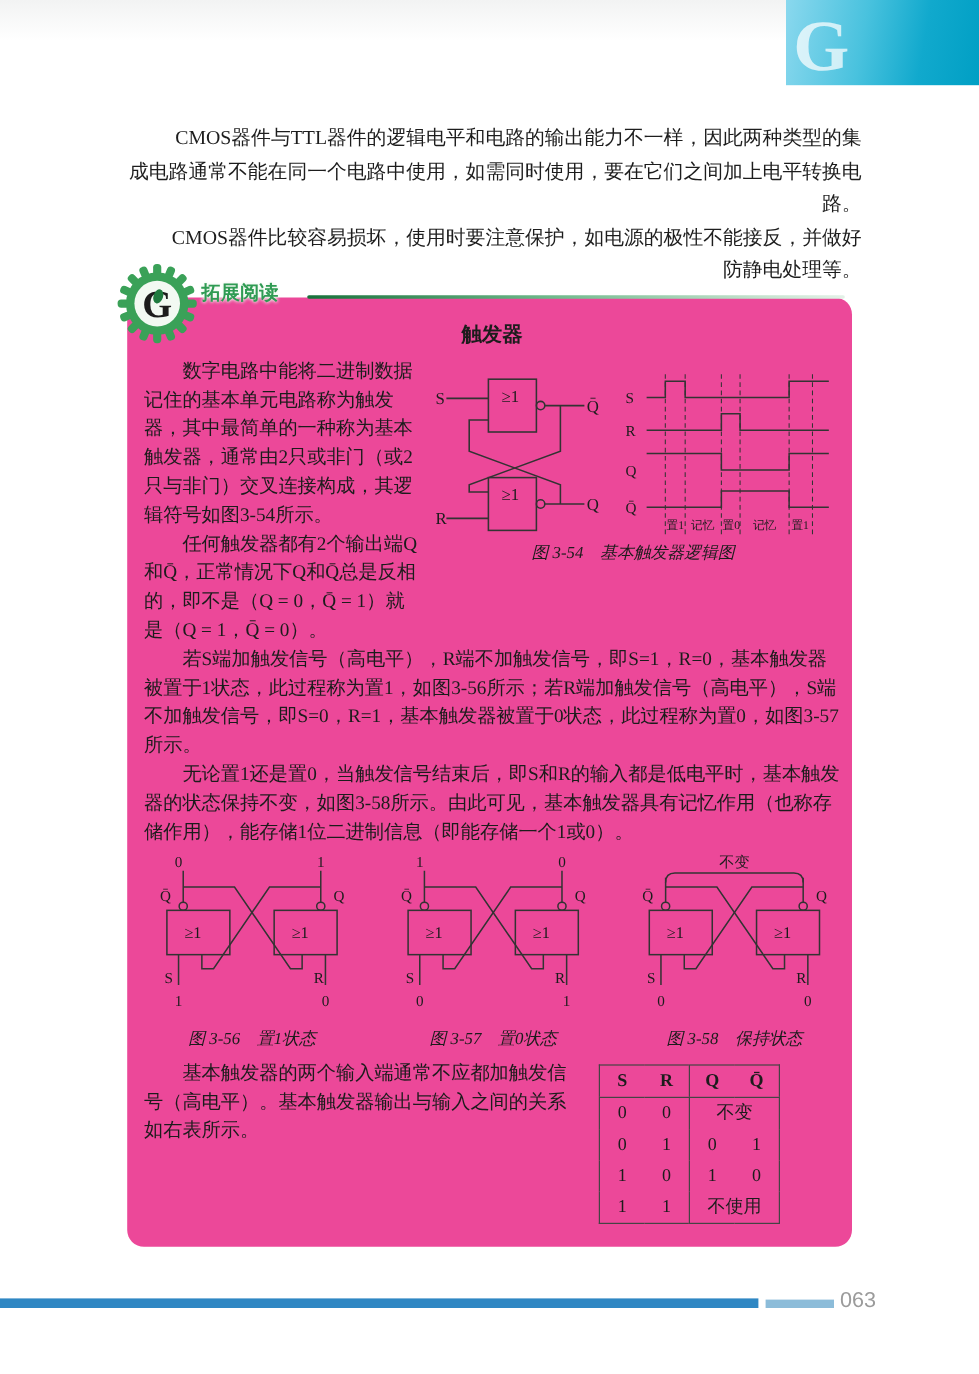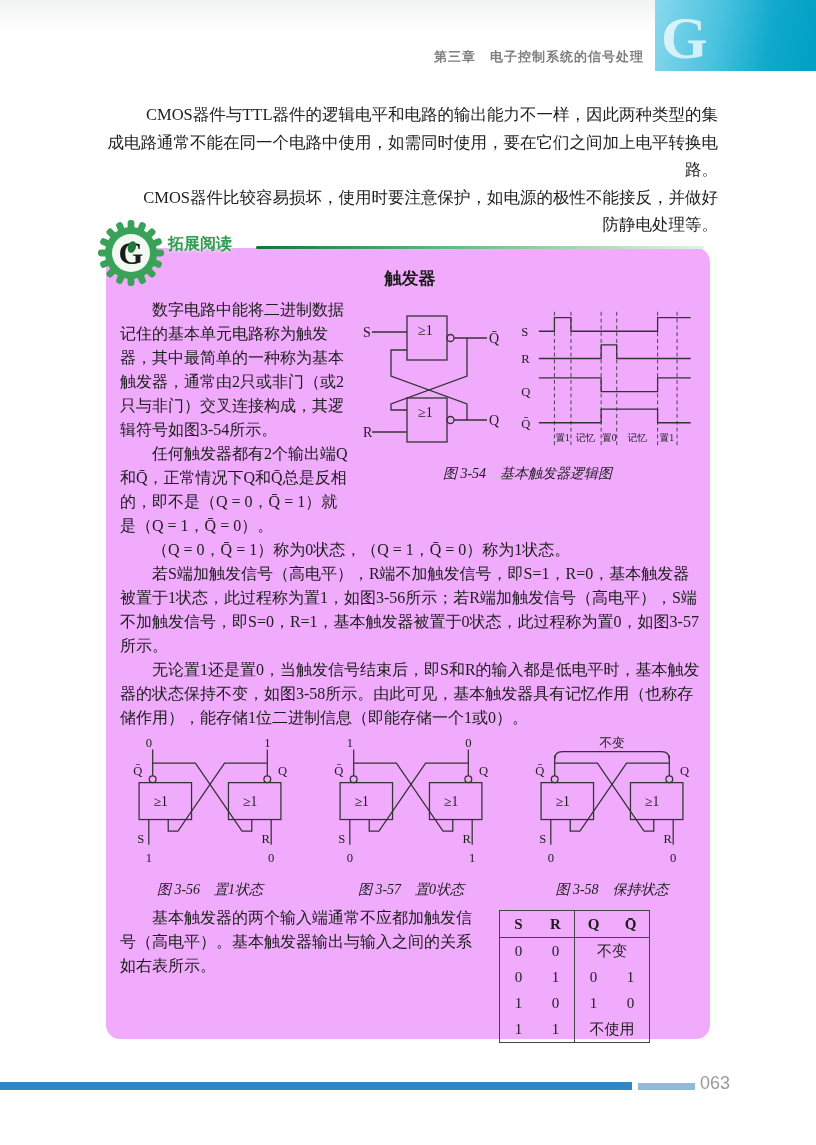--- a/index.html
+++ b/index.html
@@ -9,28 +9,28 @@
            background:linear-gradient(#f2f3f3,#ffffff);}
   .logo-block{position:absolute;right:0;top:0;width:161px;height:71px;overflow:hidden;
               background:linear-gradient(100deg,#8ad8ee 0%,#49c2de 40%,#11a9cd 70%,#009fc4 100%);}
   .logo-g{position:absolute;left:6px;top:8px;font-family:"Liberation Serif",serif;
           font-weight:bold;font-size:60px;line-height:60px;color:rgba(255,255,255,.72);}
   .header-title{position:absolute;top:48px;right:172px;font-family:"Liberation Sans","DejaVu Sans",sans-serif;
                 font-weight:bold;font-size:13px;color:#7f7f7f;letter-spacing:1px;}
   .intro{position:absolute;left:100px;top:101px;width:618px;font-size:16.5px;line-height:27.5px;}
   .intro p{margin:0;text-indent:2em;text-align:right;}
 
-  .greenbox{position:absolute;left:106px;top:248px;width:604px;height:791px;background:#f0abfc;
+  .greenbox{position:absolute;left:106px;top:248px;width:604px;height:791px;background:#ec4899;
             border-radius:14px;box-sizing:border-box;padding:14px 10px 0 14px;
             font-size:16px;line-height:24px;color:#1c1c1c;}
   .gb-title{text-align:center;font-weight:bold;font-size:17px;line-height:26px;margin:4px 0 6px;}
   .gb p{margin:0;text-indent:2em;}
   .figfloat{float:right;width:345px;height:194px;margin:0 0 2px 6px;}
   .figpair{display:flex;gap:8px;padding-top:6px;}
-  .figcaps{display:flex;margin-top:12px;}
+  .figcaps{display:flex;margin-top:0;}
   .figcaps span{flex:1;text-align:center;font-style:italic;font-size:14px;}
   .figsrow{display:flex;justify-content:space-between;padding:6px 2px 0 4px;}
   .figblock{width:172px;text-align:center;}
   .figblock .cap{font-style:italic;font-size:14px;line-height:20px;margin-top:1px;}
   .bottomrow{margin-top:6px;overflow:hidden;}
   .truth{float:right;margin:4px 50px 0 14px;border-collapse:collapse;
          font-family:"Liberation Serif",serif;}
   .truth td{width:37px;height:26px;text-align:center;font-size:15px;padding:0;}
   .truth{border:1.4px solid #444;}
   .truth tr.hdr td{border-bottom:1.4px solid #444;font-weight:bold;}
@@ -54,21 +54,20 @@
 <body>
 
 <div class="page">
 
   <div class="topband"></div>
 
   <div class="logo-block">
     <div class="logo-g">G</div>
   </div>
 
-  <div class="header-title">第三章　电子控制系统的信号处理</div>
 
   <div class="intro">
     <p>CMOS器件与TTL器件的逻辑电平和电路的输出能力不一样，因此两种类型的集成电路通常不能在同一个电路中使用，如需同时使用，要在它们之间加上电平转换电路。</p>
     <p>CMOS器件比较容易损坏，使用时要注意保护，如电源的极性不能接反，并做好防静电处理等。</p>
   </div>
 
   <div class="greenbox gb">
     <div class="gb-title">触发器</div>
 
     <div class="figfloat">
@@ -115,21 +114,20 @@
           <text x="148" y="141" font-size="10">置1</text>
         </svg>
       </div>
       <div class="figcaps">
         <span>图 3-54　基本触发器逻辑图</span>
       </div>
     </div>
 
     <p>数字电路中能将二进制数据记住的基本单元电路称为触发器，其中最简单的一种称为基本触发器，通常由2只或非门（或2只与非门）交叉连接构成，其逻辑符号如图3-54所示。</p>
     <p>任何触发器都有2个输出端Q和Q̄，正常情况下Q和Q̄总是反相的，即不是（Q = 0，Q̄ = 1）就是（Q = 1，Q̄ = 0）。</p>
-    <p>（Q = 0，Q̄ = 1）称为0状态，（Q = 1，Q̄ = 0）称为1状态。</p>
     <p>若S端加触发信号（高电平），R端不加触发信号，即S=1，R=0，基本触发器被置于1状态，此过程称为置1，如图3-56所示；若R端加触发信号（高电平），S端不加触发信号，即S=0，R=1，基本触发器被置于0状态，此过程称为置0，如图3-57所示。</p>
     <p>无论置1还是置0，当触发信号结束后，即S和R的输入都是低电平时，基本触发器的状态保持不变，如图3-58所示。由此可见，基本触发器具有记忆作用（也称存储作用），能存储1位二进制信息（即能存储一个1或0）。</p>
 
     <div class="figsrow">
 
       <div class="figblock">
         <svg width="170" height="136" viewBox="0 0 170 140">
           <text x="22" y="11" font-size="13" text-anchor="middle">0</text>
           <text x="144" y="11" font-size="13" text-anchor="middle">1</text>
           <line class="wire" x1="26" y1="41" x2="26" y2="14"></line>

